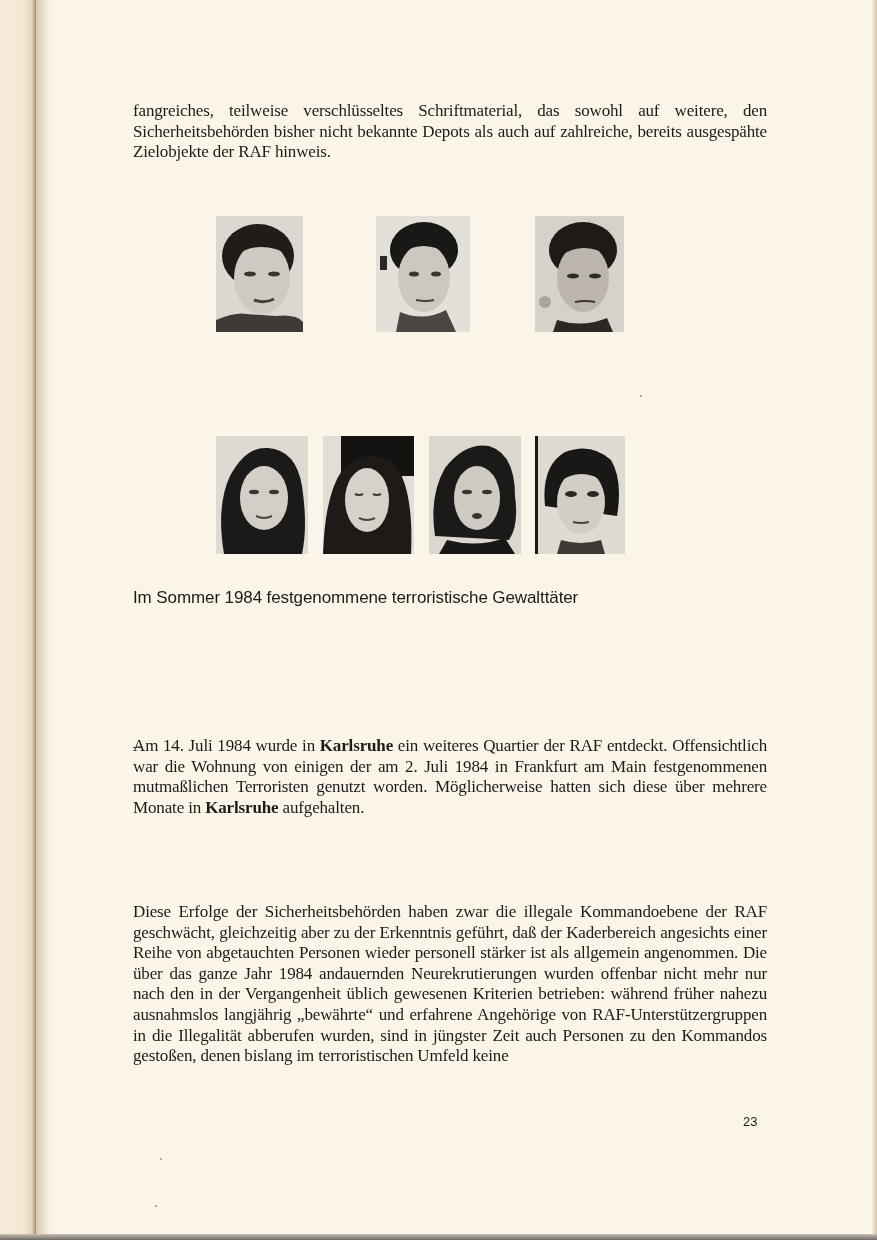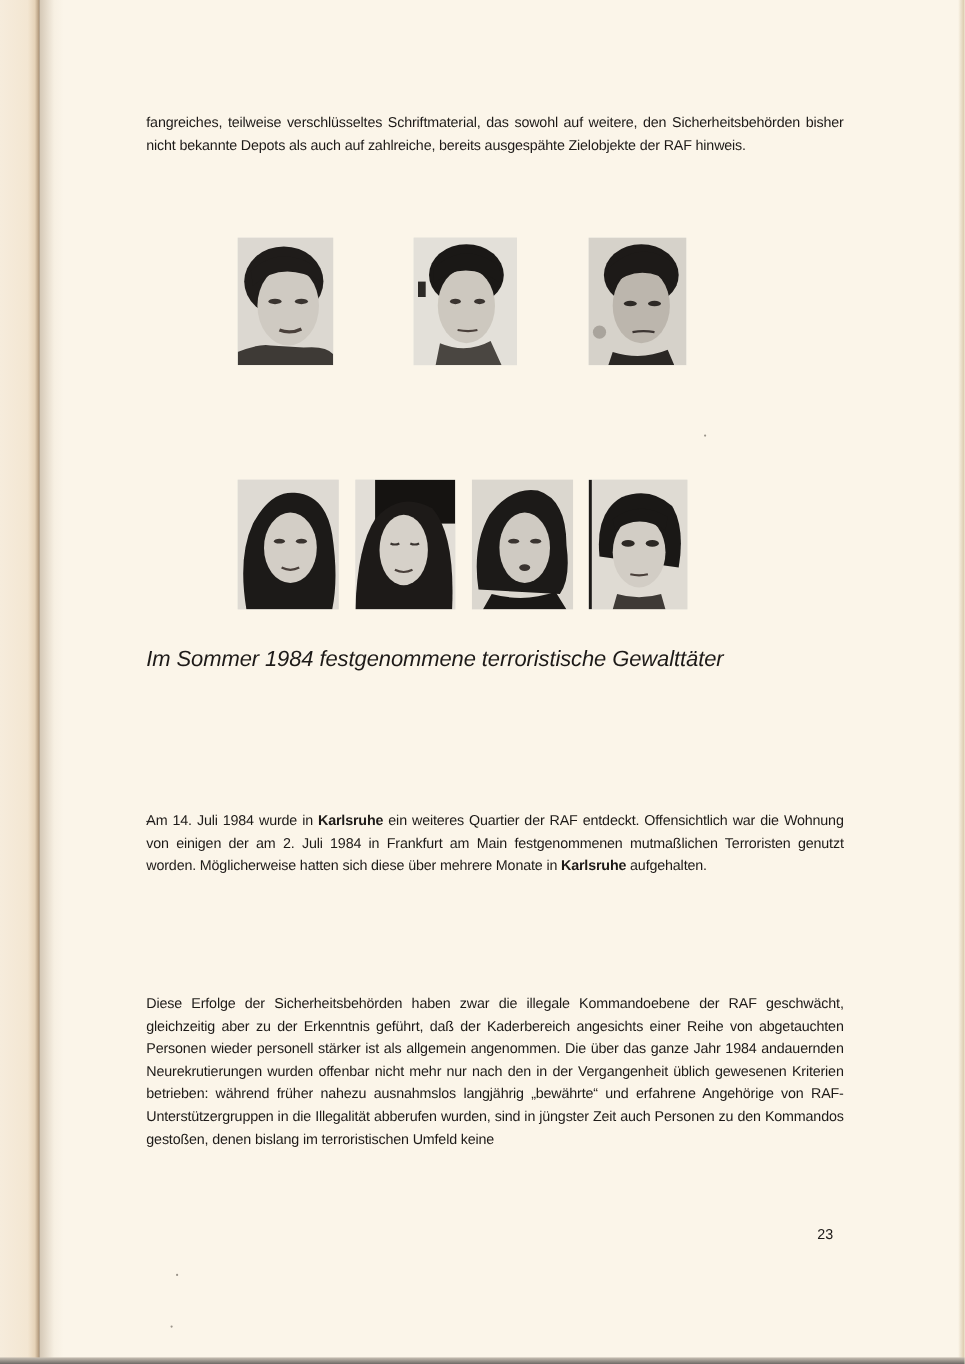--- a/index.html
+++ b/index.html
@@ -20,33 +20,34 @@
   .right-edge {
     position: absolute; right: 0; top: 0; width: 6px; height: 1240px;
     background: linear-gradient(to right, rgba(220,205,180,0), #d8c7a8);
   }
   .bottom-edge {
     position: absolute; left: 0; bottom: 0; width: 877px; height: 6px;
     background: linear-gradient(to bottom, #c8c0b4, #6f6a66);
   }
   .text {
     position: absolute; left: 133px; width: 634px;
-    font-size: 13px; line-height: 20.6px; text-align: justify;
+    font-size: 17px; line-height: 20.6px; text-align: justify;
     letter-spacing: -0.15px;
+    font-family: Liberation Serif, serif;
   }
   .text p { margin: 0; }
   .top-para { top: 101px; }
   .bullet-block { top: 736px; }
   .bullet-block .dash { position: absolute; left: 0; top: 0; }
   .bullet-block .body { }
   .main-para { top: 902px; }
   b { font-weight: bold; }
   .caption {
-    position: absolute; left: 133px; top: 588px; font-size: 20px;
-    font-style: italic; letter-spacing: -0.1px;
+    position: absolute; left: 133px; top: 588px; font-size: 17px;
+    letter-spacing: -0.1px;
   }
   .page-number { position: absolute; left: 743px; top: 1114px; font-size: 13px; }
   .photo {
     position: absolute; overflow: hidden;
     background: #e4e1da;
   }
   .photo svg { width: 100%; height: 100%; display: block; }
   .dot { position:absolute; width:2px; height:2px; background:#9a948a; border-radius:1px; }
 </style>
 </head>

